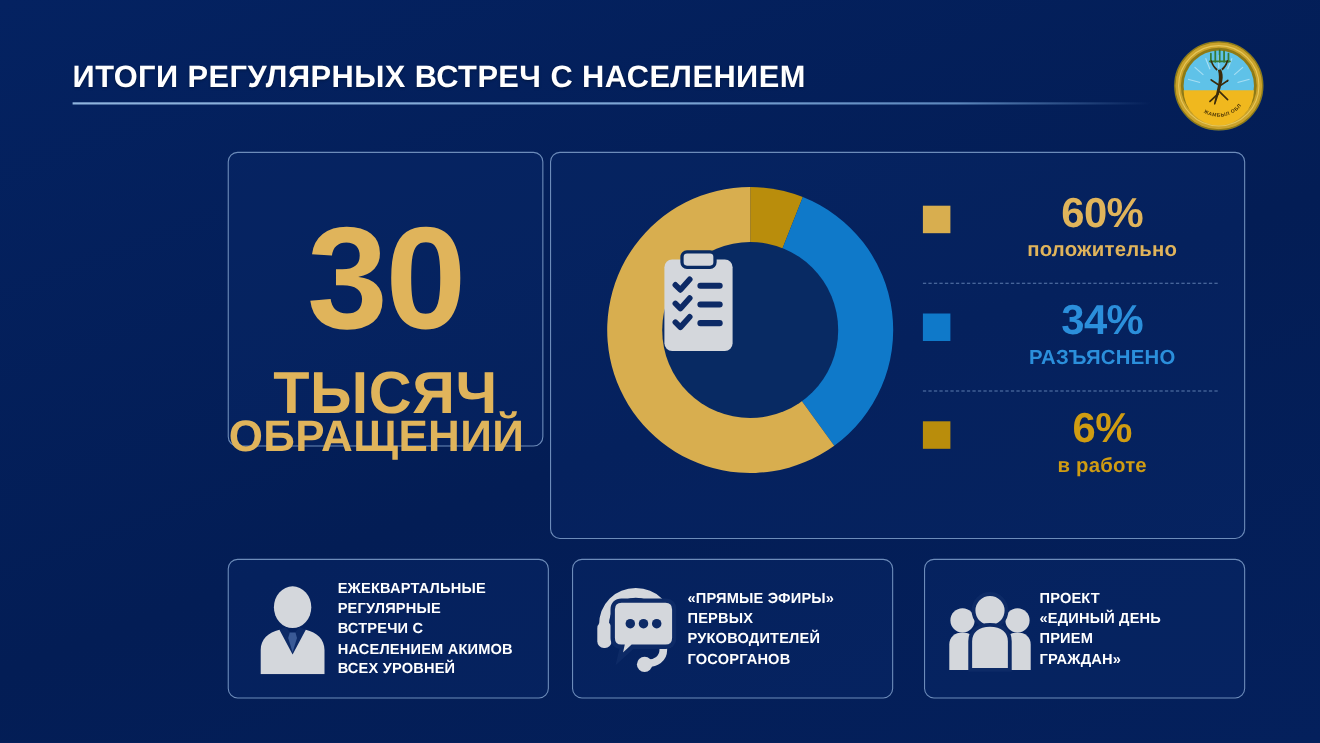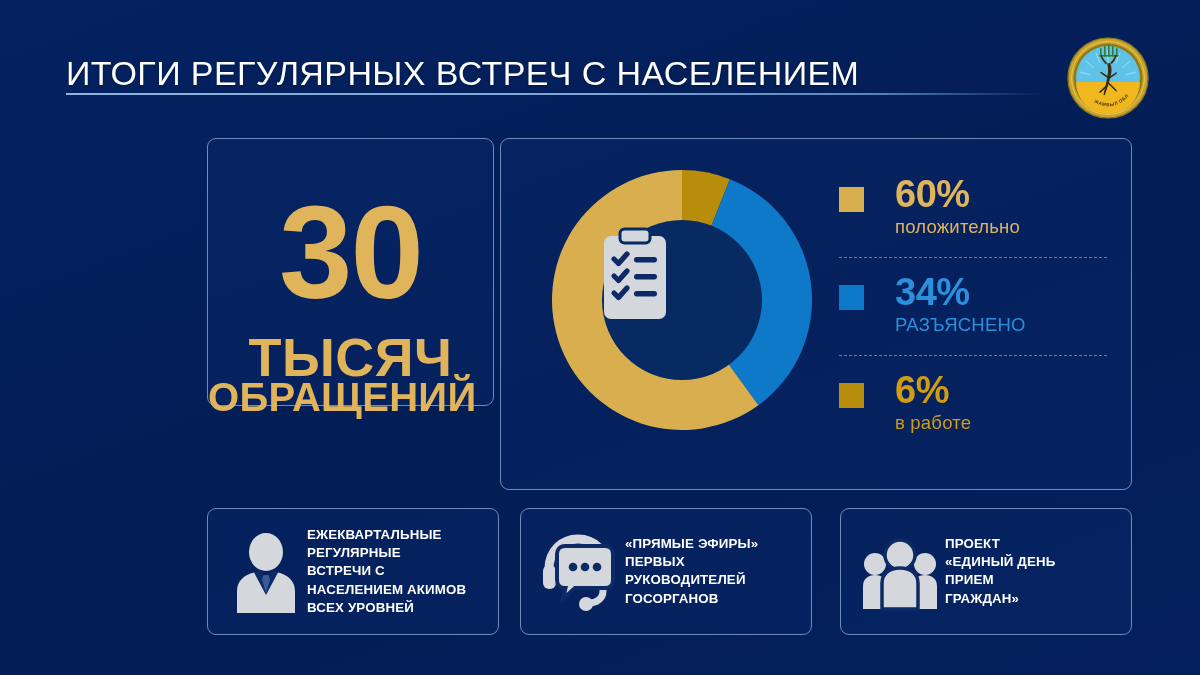--- a/index.html
+++ b/index.html
@@ -32,22 +32,22 @@
     position: absolute;
     left: 0; top: 0;
     width: 1200px;
     height: 120px;
   }
 
   #page-title {
     position: absolute;
     left: 66px;
     top: 54px;
-    font-size: 34px;
-    font-weight: normal;
+    font-size: 28px;
+    font-weight: bold;
     letter-spacing: 0.4px;
     color: #ffffff;
     white-space: nowrap;
     text-shadow: 0 1px 2px rgba(0,0,0,0.35);
   }
 
   #title-rule {
     position: absolute;
     left: 66px;
     top: 93px;
@@ -147,20 +147,21 @@
   }
   #clipboard-icon svg { display: block; width: 66px; height: 94px; }
 
   
   #legend {
     position: absolute;
     left: 336px;
     top: 30px;
     width: 272px;
     height: 290px;
+    text-align: center;
   }
 
   .legend-row {
     position: absolute;
     left: 0;
     width: 272px;
     height: 86px;
   }
   .legend-row.r0 { top: 6px; }
   .legend-row.r1 { top: 104px; }
@@ -184,21 +185,21 @@
   .legend-pct {
     font-size: 38px;
     line-height: 1.02;
     font-weight: bold;
     letter-spacing: -0.5px;
   }
 
   .legend-label {
     font-size: 18.5px;
     line-height: 1.15;
-    font-weight: normal;
+    font-weight: bold;
     margin-top: 2px;
     letter-spacing: 0.2px;
   }
 
   .legend-divider {
     position: absolute;
     left: 2px;
     width: 268px;
     height: 0;
     border-top: 1.4px dashed #5d7cae;

